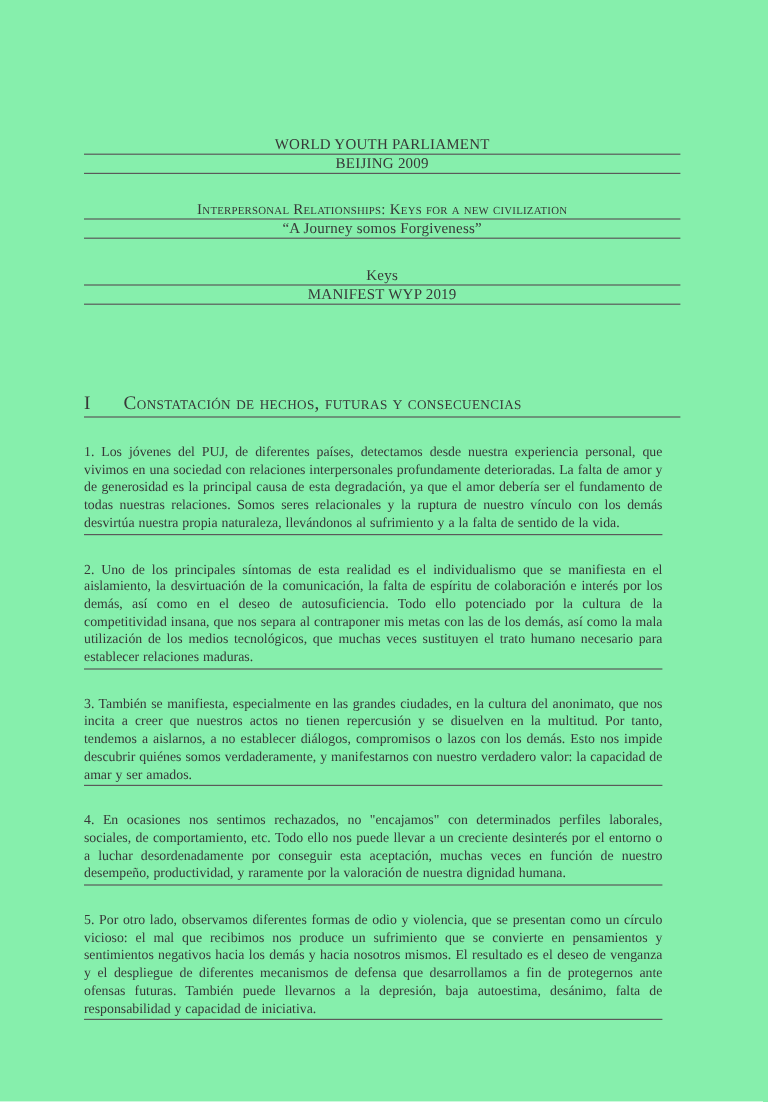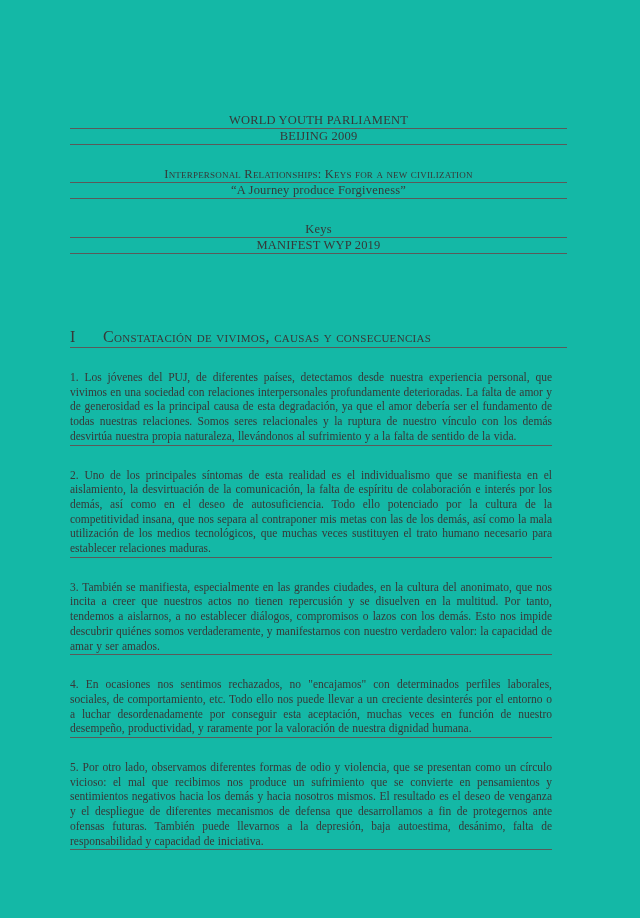--- a/index.html
+++ b/index.html
@@ -4,21 +4,21 @@
 <style>
   html, body {
     margin: 0;
     padding: 0;
     background: #ffffff;
   }
   .page {
     position: relative;
     width: 640px;
     height: 918px;
-    background: #14b8a6;
+    background: #86efac;
     overflow: hidden;
     font-family: "Liberation Serif", "DejaVu Serif", serif;
     color: #383838;
   }
   .content {
     margin-left: 70px;
     width: 497px;
     padding-top: 113px;
   }
   
@@ -59,28 +59,28 @@
 </head>
 <body>
 
 <div class="page">
   <div class="content">
 
     <div class="header-block">
       <div class="rule-row">WORLD YOUTH PARLIAMENT</div>
       <div class="rule-row">BEIJING 2009</div>
       <div class="rule-row sc gap-theme">Interpersonal Relationships: Keys for a new civilization</div>
-      <div class="rule-row">“A Journey produce Forgiveness”</div>
+      <div class="rule-row">“A Journey somos Forgiveness”</div>
       <div class="rule-row gap-draft">Keys</div>
       <div class="rule-row">MANIFEST WYP 2019</div>
     </div>
 
     <div class="section-heading">
       <span class="numeral">I</span>
-      <span class="sc">Constatación de vivimos, causas y consecuencias</span>
+      <span class="sc">Constatación de hechos, futuras y consecuencias</span>
     </div>
 
     <p class="body-para">1. Los jóvenes del PUJ, de diferentes países, detectamos desde nuestra experiencia personal, que vivimos en una sociedad con relaciones interpersonales profundamente deterioradas. La falta de amor y de generosidad es la principal causa de esta degradación, ya que el amor debería ser el fundamento de todas nuestras relaciones. Somos seres relacionales y la ruptura de nuestro vínculo con los demás desvirtúa nuestra propia naturaleza, llevándonos al sufrimiento y a la falta de sentido de la vida.</p>
     <p class="body-para">2. Uno de los principales síntomas de esta realidad es el individualismo que se manifiesta en el aislamiento, la desvirtuación de la comunicación, la falta de espíritu de colaboración e interés por los demás, así como en el deseo de autosuficiencia. Todo ello potenciado por la cultura de la competitividad insana, que nos separa al contraponer mis metas con las de los demás, así como la mala utilización de los medios tecnológicos, que muchas veces sustituyen el trato humano necesario para establecer relaciones maduras.</p>
     <p class="body-para">3. También se manifiesta, especialmente en las grandes ciudades, en la cultura del anonimato, que nos incita a creer que nuestros actos no tienen repercusión y se disuelven en la multitud. Por tanto, tendemos a aislarnos, a no establecer diálogos, compromisos o lazos con los demás. Esto nos impide descubrir quiénes somos verdaderamente, y manifestarnos con nuestro verdadero valor: la capacidad de amar y ser amados.</p>
     <p class="body-para">4. En ocasiones nos sentimos rechazados, no "encajamos" con determinados perfiles laborales, sociales, de comportamiento, etc. Todo ello nos puede llevar a un creciente desinterés por el entorno o a luchar desordenadamente por conseguir esta aceptación, muchas veces en función de nuestro desempeño, productividad, y raramente por la valoración de nuestra dignidad humana.</p>
     <p class="body-para">5. Por otro lado, observamos diferentes formas de odio y violencia, que se presentan como un círculo vicioso: el mal que recibimos nos produce un sufrimiento que se convierte en pensamientos y sentimientos negativos hacia los demás y hacia nosotros mismos. El resultado es el deseo de venganza y el despliegue de diferentes mecanismos de defensa que desarrollamos a fin de protegernos ante ofensas futuras. También puede llevarnos a la depresión, baja autoestima, desánimo, falta de responsabilidad y capacidad de iniciativa.</p>
 
   </div>
 </div>

